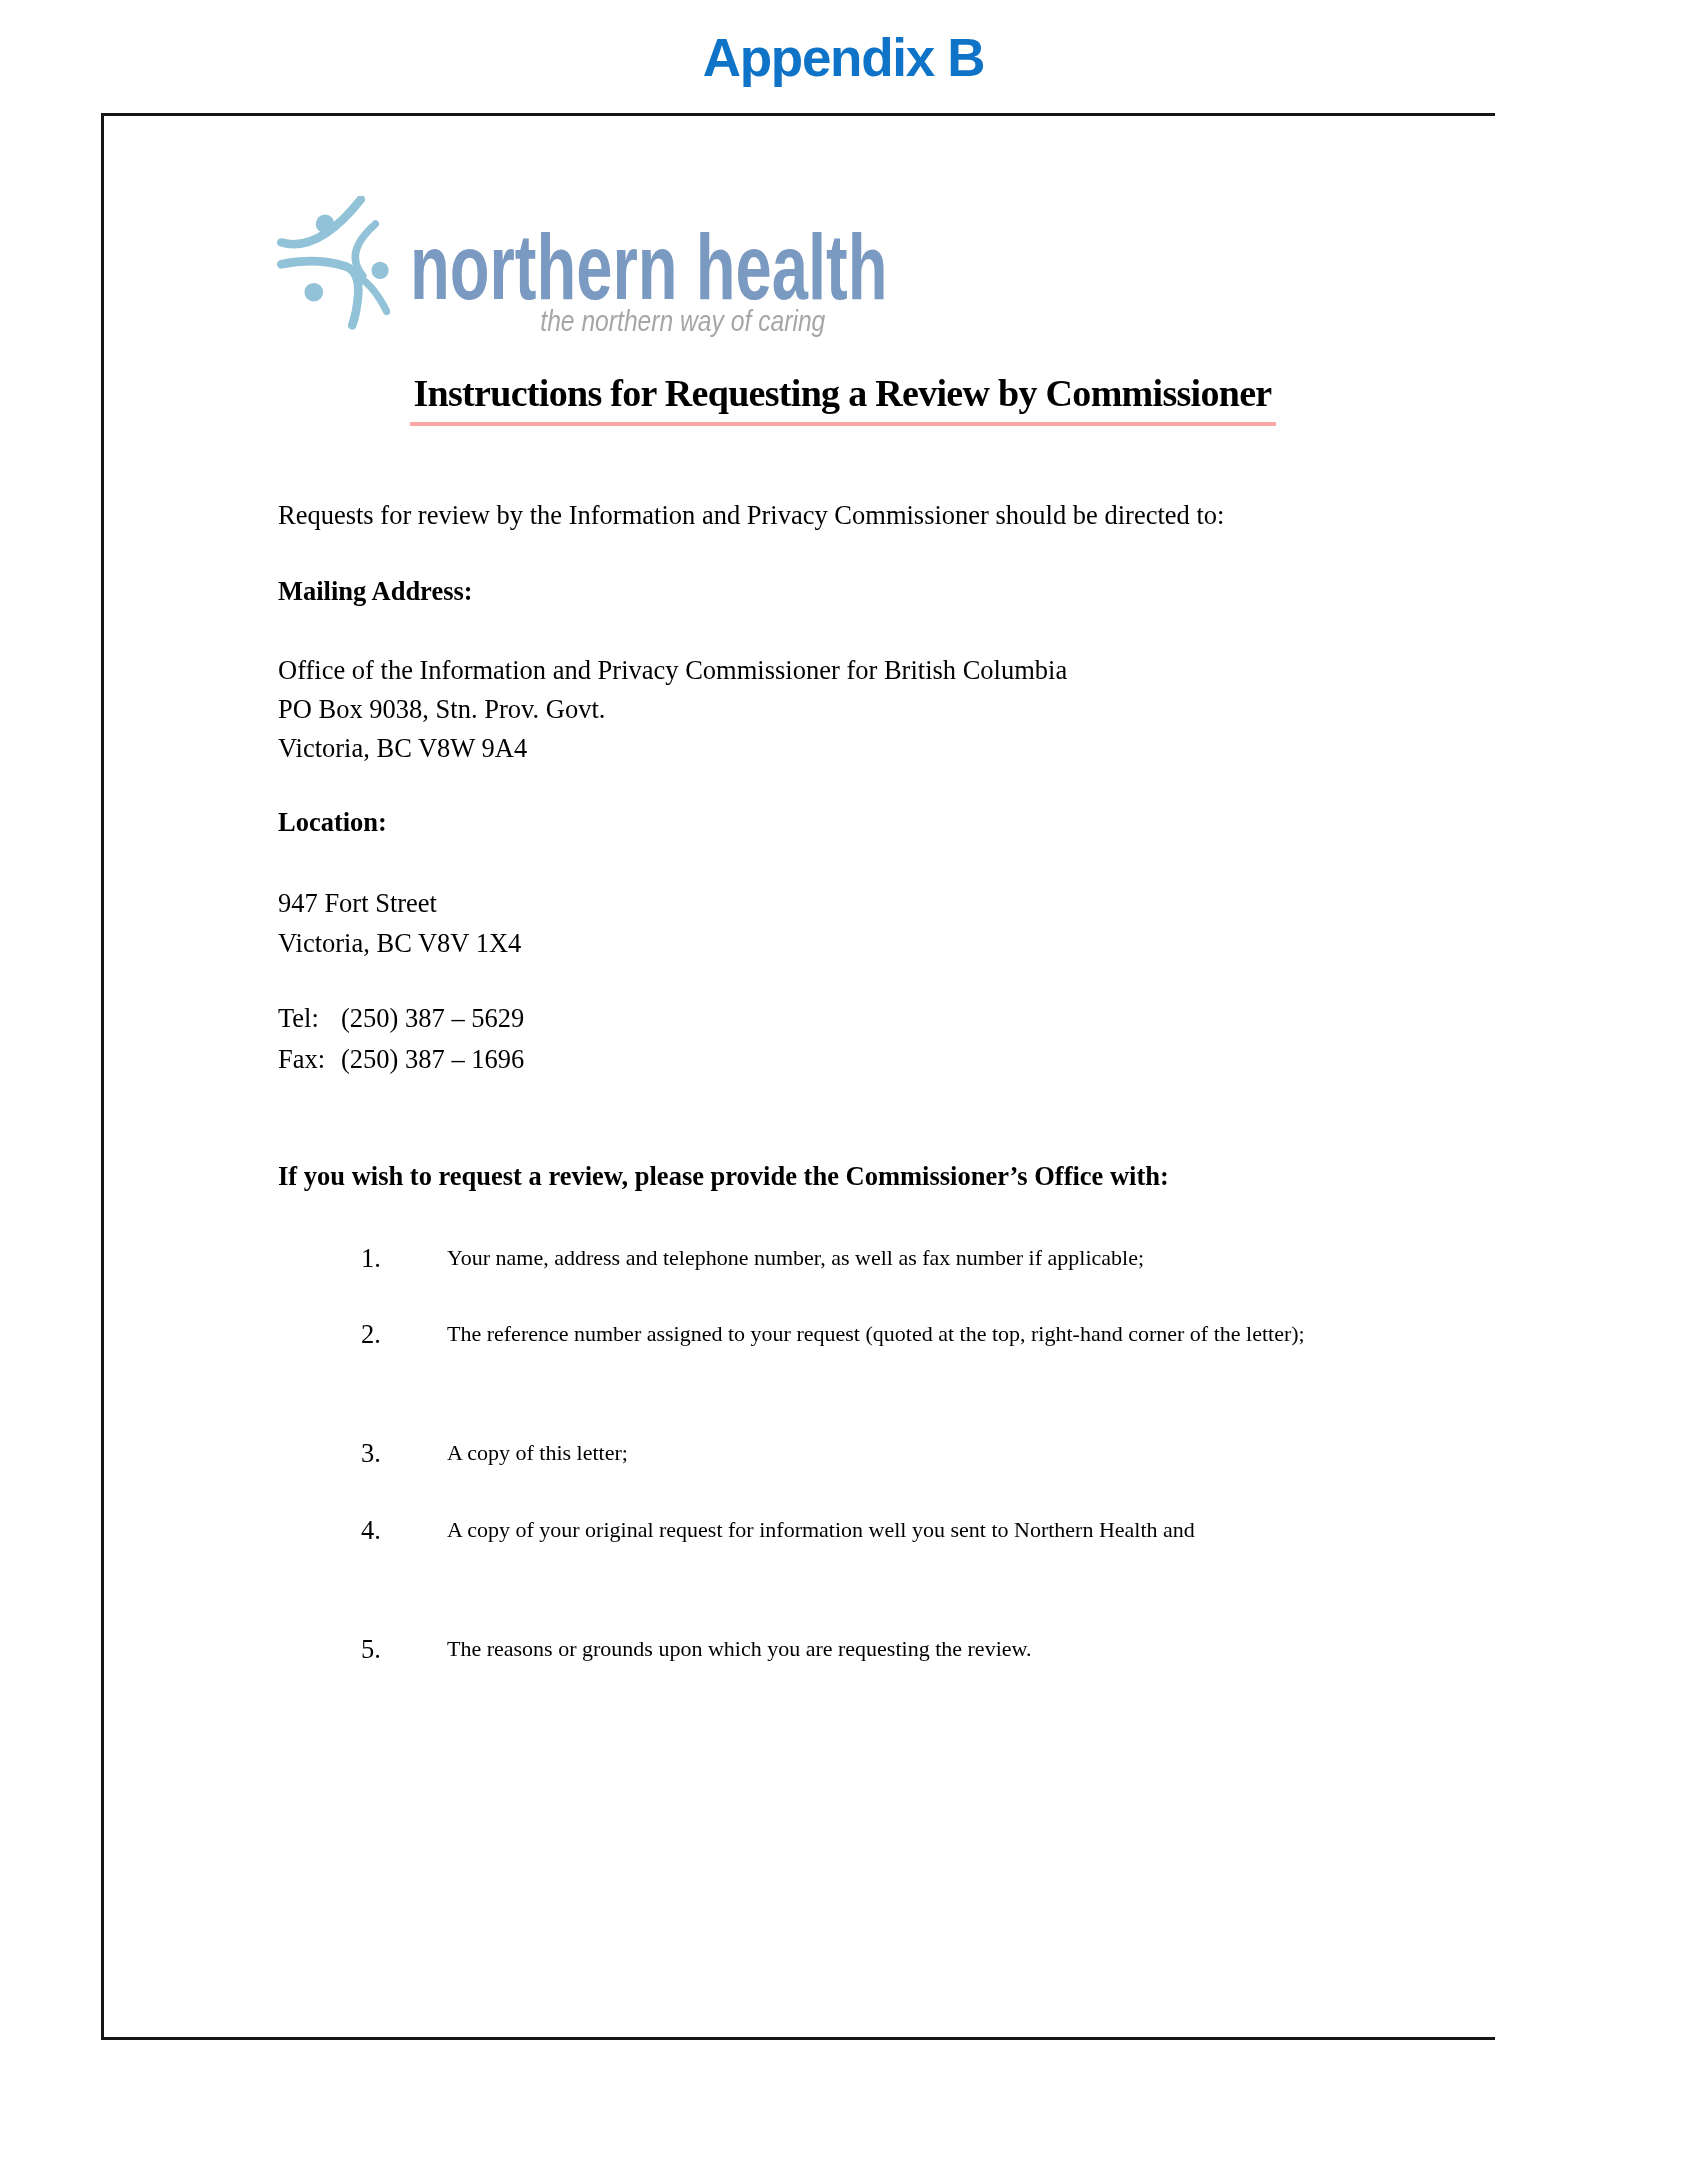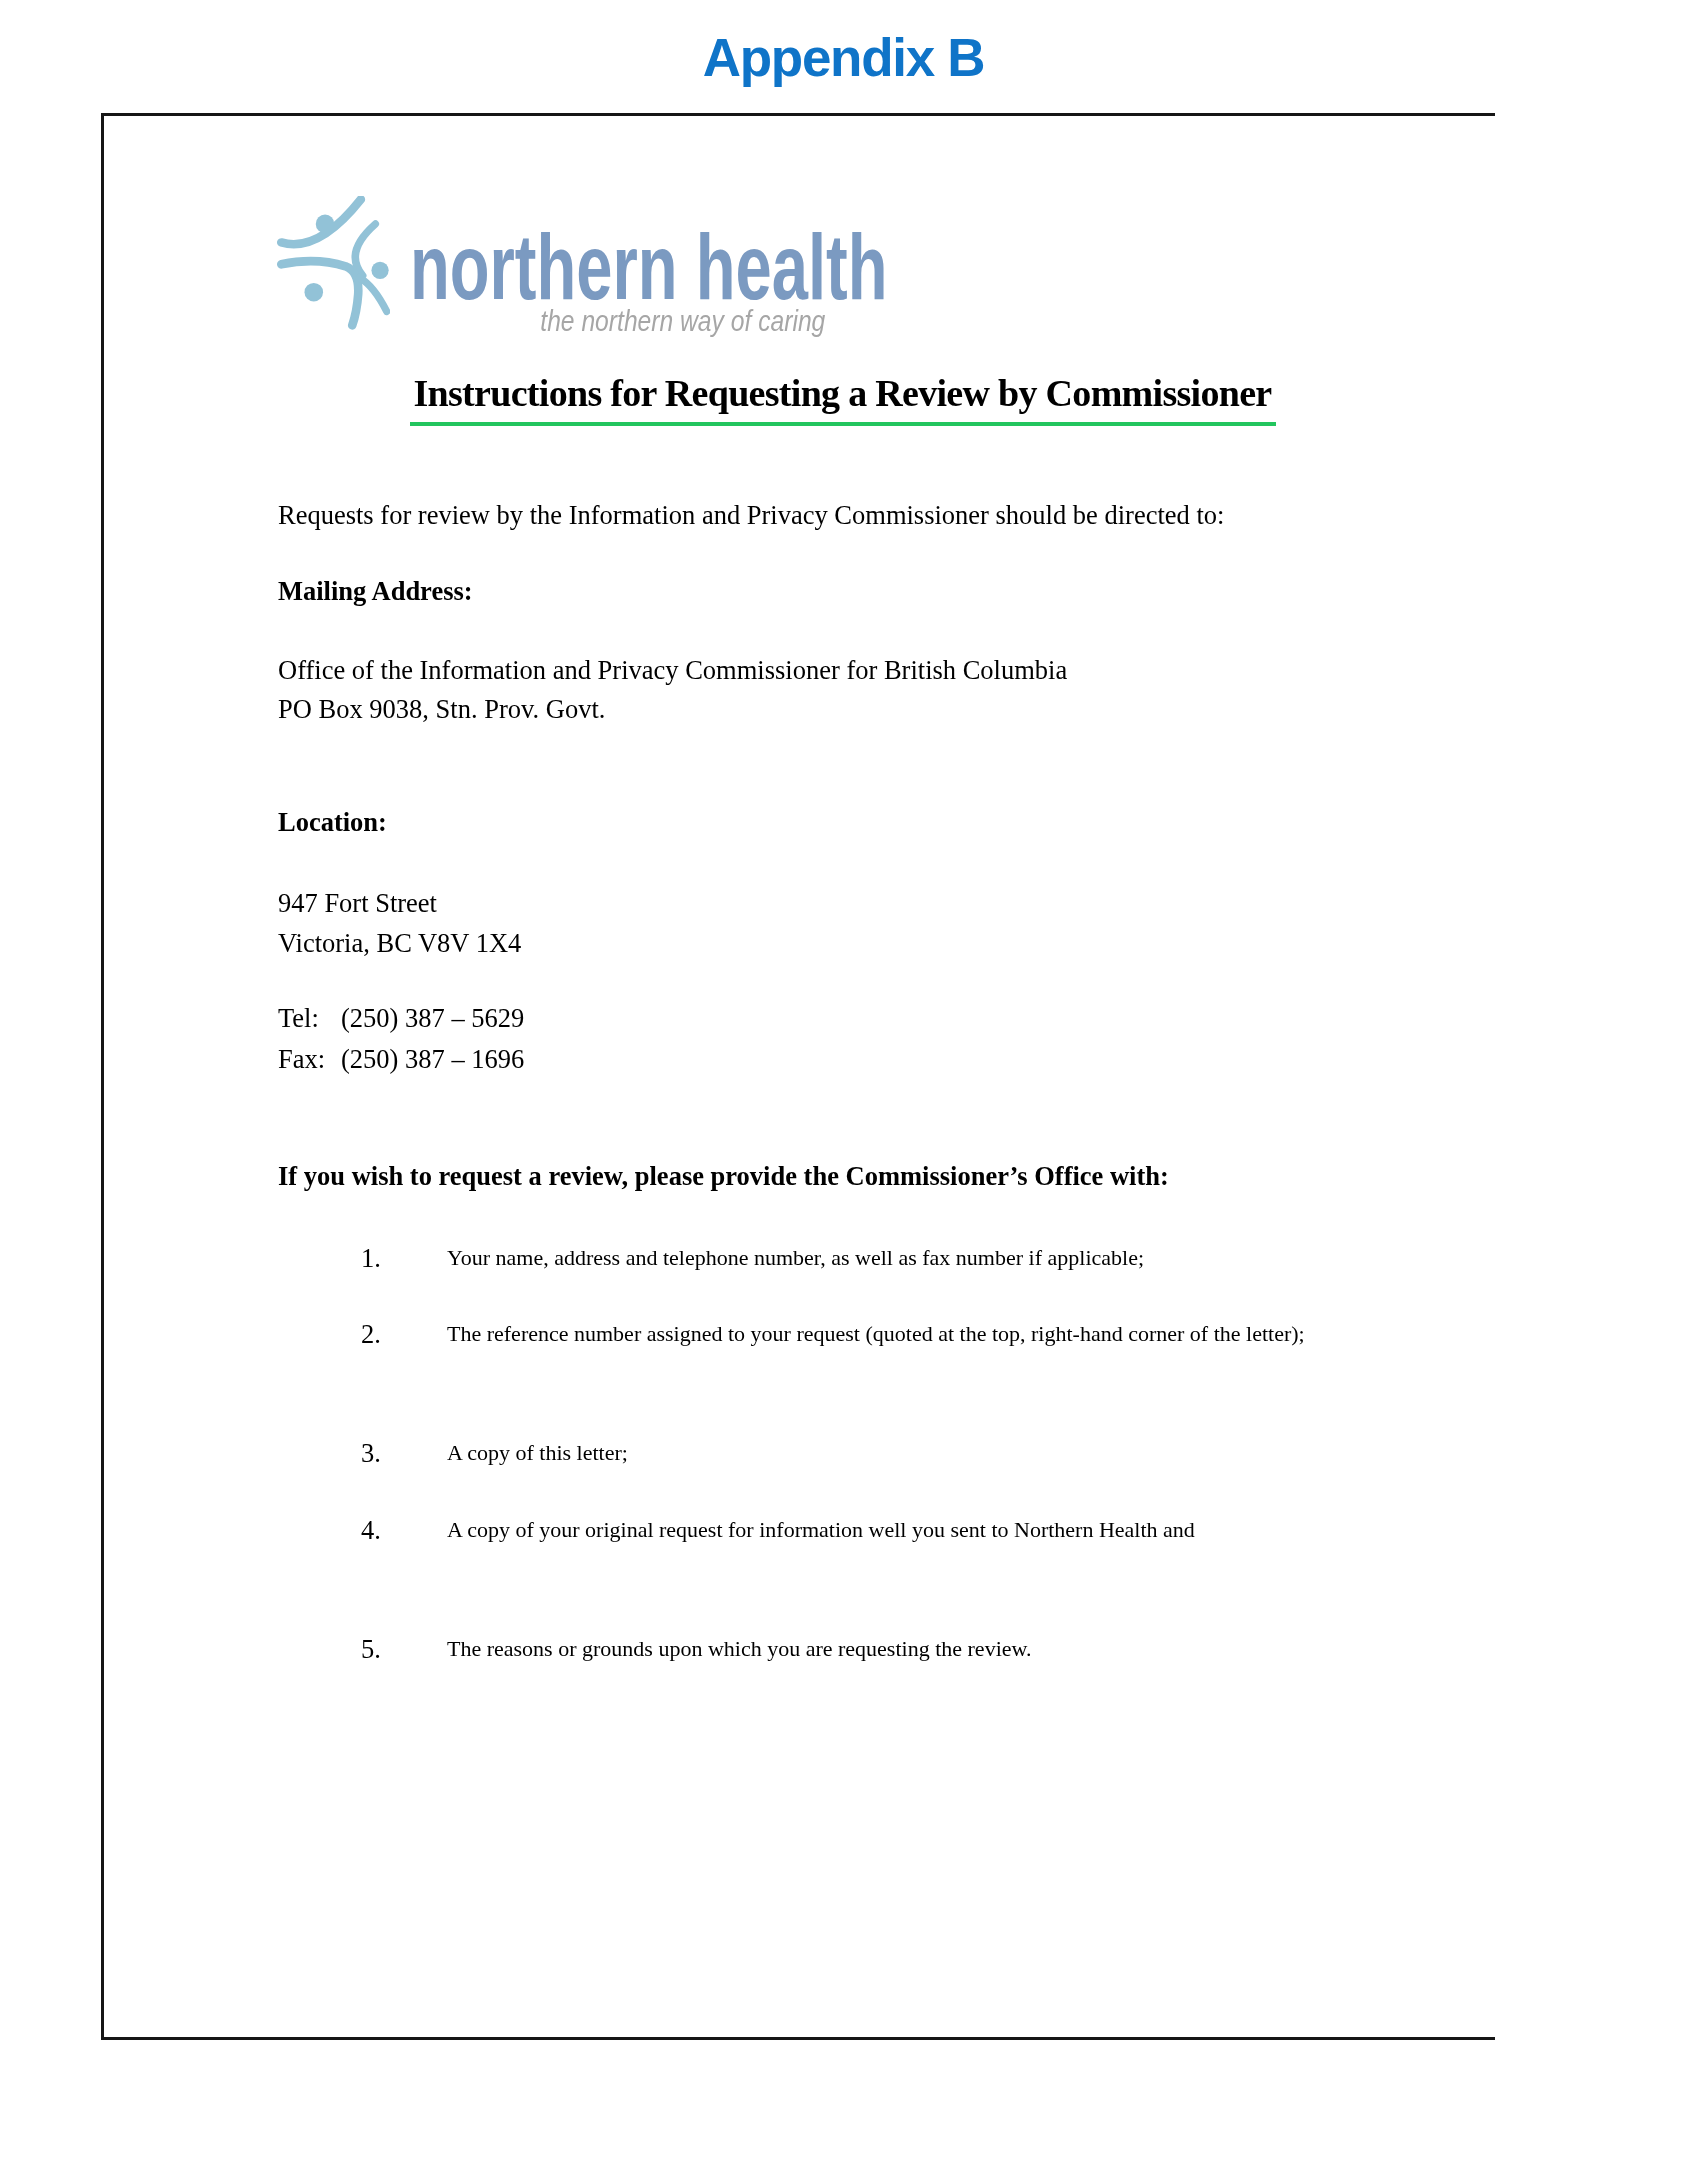--- a/index.html
+++ b/index.html
@@ -66,21 +66,21 @@
   }
 
   
   .title-row{left:101px;top:359px;width:1483px;text-align:center;}
   .title{
     display:inline-block;
     font-size:38px;
     font-weight:bold;
     letter-spacing:-0.7px;
     padding:0 4px 6.6px 4px;
-    border-bottom:4px solid #22c55e;
+    border-bottom:4px solid #fca5a5;
     white-space:nowrap;
   }
 
   .body-text{font-size:26.5px;line-height:1.2;}
   .bold{font-weight:bold;}
   .addr{line-height:39px;}
   .phone-label{display:inline-block;width:63px;}
 
   .list-item{left:361px;}
   .item-num{
@@ -125,20 +125,21 @@
   <div class="abs title-row">
     <span class="title">Instructions for Requesting a Review by Commissioner</span>
   </div>
 
   <div class="abs body-text" style="left:278px;top:488px;width:1164px;">Requests for review by the Information and Privacy Commissioner should be directed to:</div>
 
   <div class="abs body-text bold" style="left:278px;top:564px;">Mailing Address:</div>
   <div class="abs body-text addr" style="left:278px;top:639px;">
     <div>Office of the Information and Privacy Commissioner for British Columbia</div>
     <div>PO Box 9038, Stn. Prov. Govt.</div>
+    <div>Victoria, BC V8W 9A4</div>
   </div>
 
   <div class="abs body-text bold" style="left:278px;top:795px;">Location:</div>
   <div class="abs body-text addr" style="left:278px;top:871px;line-height:40px;">
     <div>947 Fort Street</div>
     <div>Victoria, BC V8V 1X4</div>
   </div>
 
   <div class="abs body-text" style="left:278px;top:991px;">
     <span class="phone-label">Tel:</span><span>(250) 387 – 5629</span>

